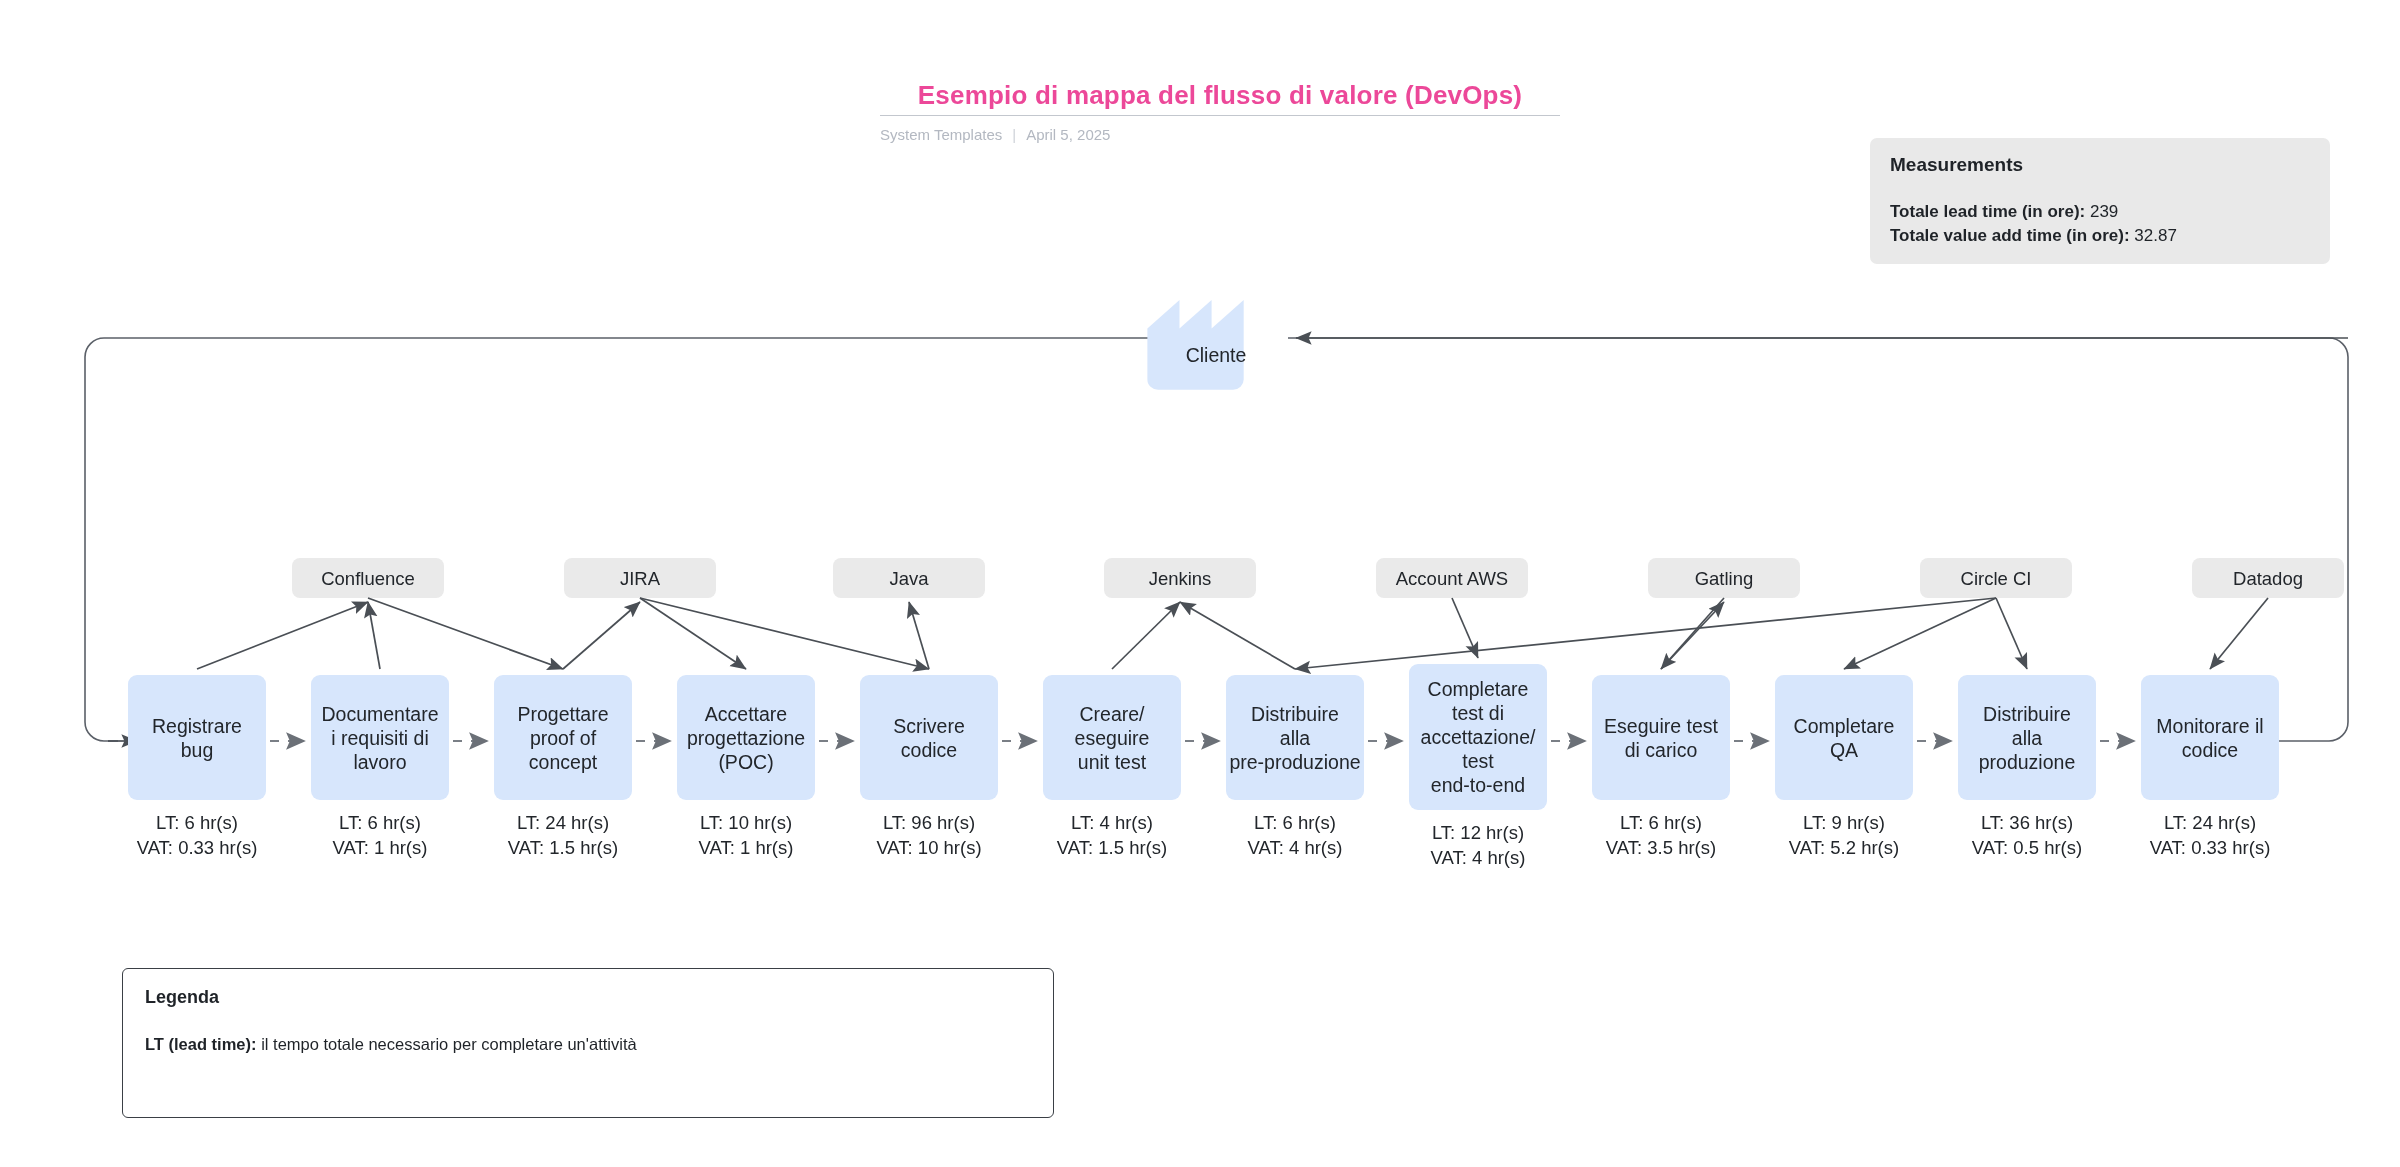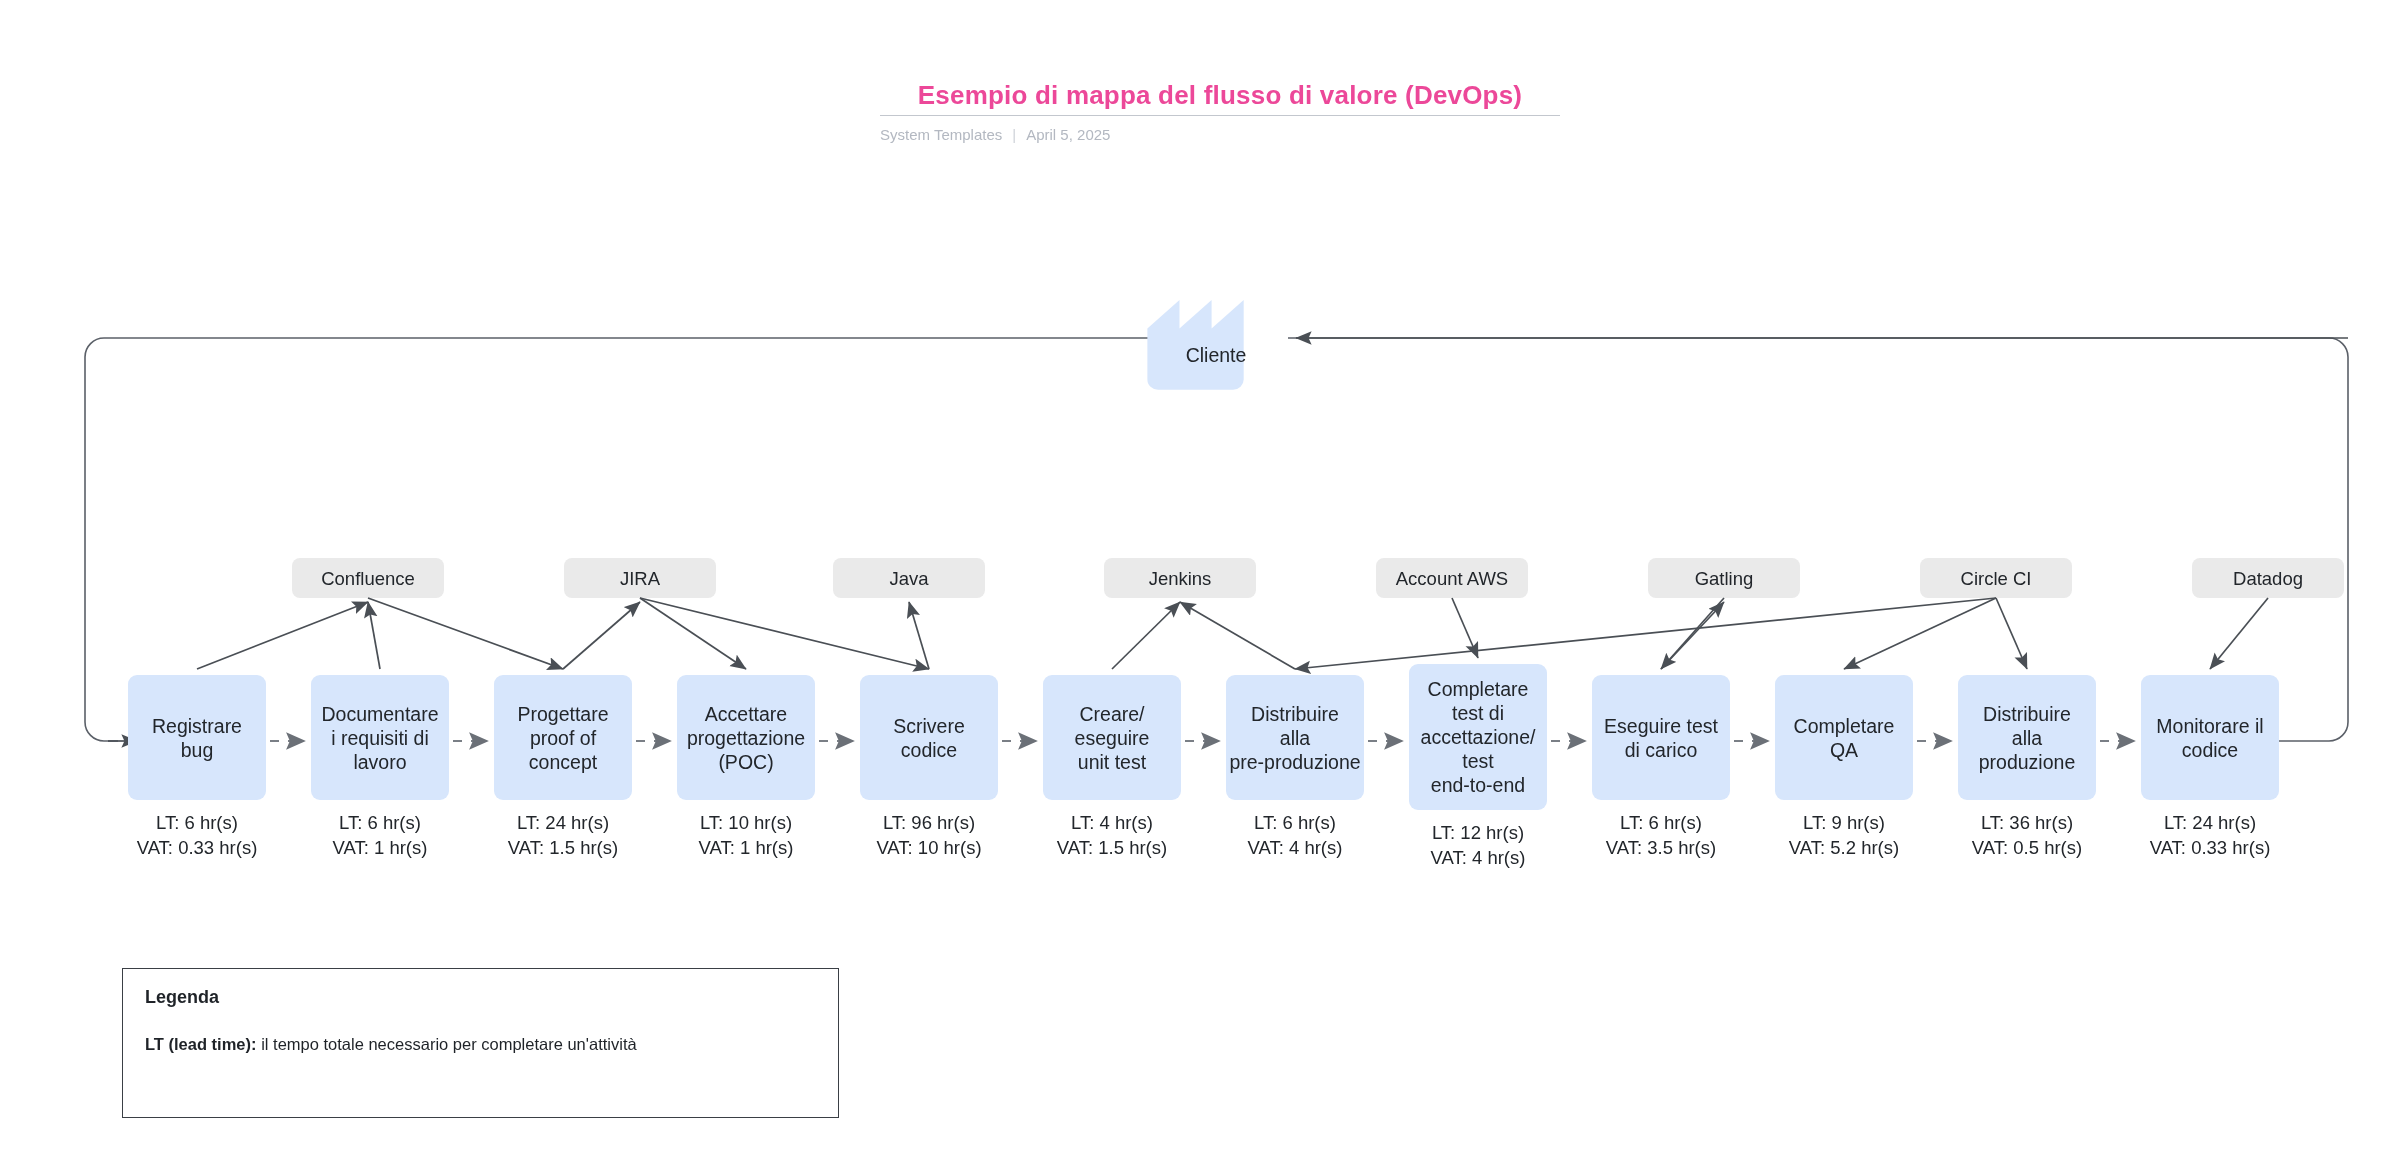--- a/index.html
+++ b/index.html
@@ -25,22 +25,22 @@
   .measure-box{
     position:absolute;left:1870px;top:138px;width:460px;height:126px;
     background:#e9e9e9;border-radius:7px;box-sizing:border-box;padding:16px 20px;
   }
   .measure-title{font-size:19px;font-weight:bold;color:#1f2328;}
   .measure-rows{margin-top:24px;font-size:17px;line-height:1.42;}
   .measure-rows b{font-weight:bold;}
 
   
   .legend-box{
-    position:absolute;left:122px;top:968px;width:717px;height:150px;
-    border:1px solid #3a3f45;border-radius:0;box-sizing:border-box;padding:18px 22px;
+    position:absolute;left:122px;top:968px;width:932px;height:150px;
+    border:1px solid #3a3f45;border-radius:6px;box-sizing:border-box;padding:18px 22px;
     background:#fff;
   }
   .legend-title{font-size:18px;font-weight:bold;}
   .legend-rows{margin-top:24px;font-size:16.5px;line-height:1.52;}
   .legend-rows b{font-weight:bold;}
 
   
   #diagram{position:absolute;left:0;top:0;width:2400px;height:1167px;}
   .pbox{fill:#d7e6fc;}
   .cbox{fill:#d7e6fc;}
@@ -57,20 +57,33 @@
 <body>
 
 <div id="stage">
 
   <div class="doc-title">Esempio di mappa del flusso di valore (DevOps)</div>
   <div class="title-rule"></div>
   <div class="doc-sub">
     <span>System Templates</span><span class="sep">|</span><span>April 5, 2025</span>
   </div>
 
+  <div class="measure-box">
+    <div class="measure-title">Measurements</div>
+    <div class="measure-rows">
+      <div>
+        <b>Totale lead time (in ore):</b>
+        <span>239</span>
+      </div>
+      <div>
+        <b>Totale value add time (in ore):</b>
+        <span>32.87</span>
+      </div>
+    </div>
+  </div>
 
   <div class="legend-box">
     <div class="legend-title">Legenda</div>
     <div class="legend-rows">
       <div>
         <b>LT (lead time):</b>
         <span>il tempo totale necessario per completare un'attività</span>
       </div>
     </div>
   </div>

